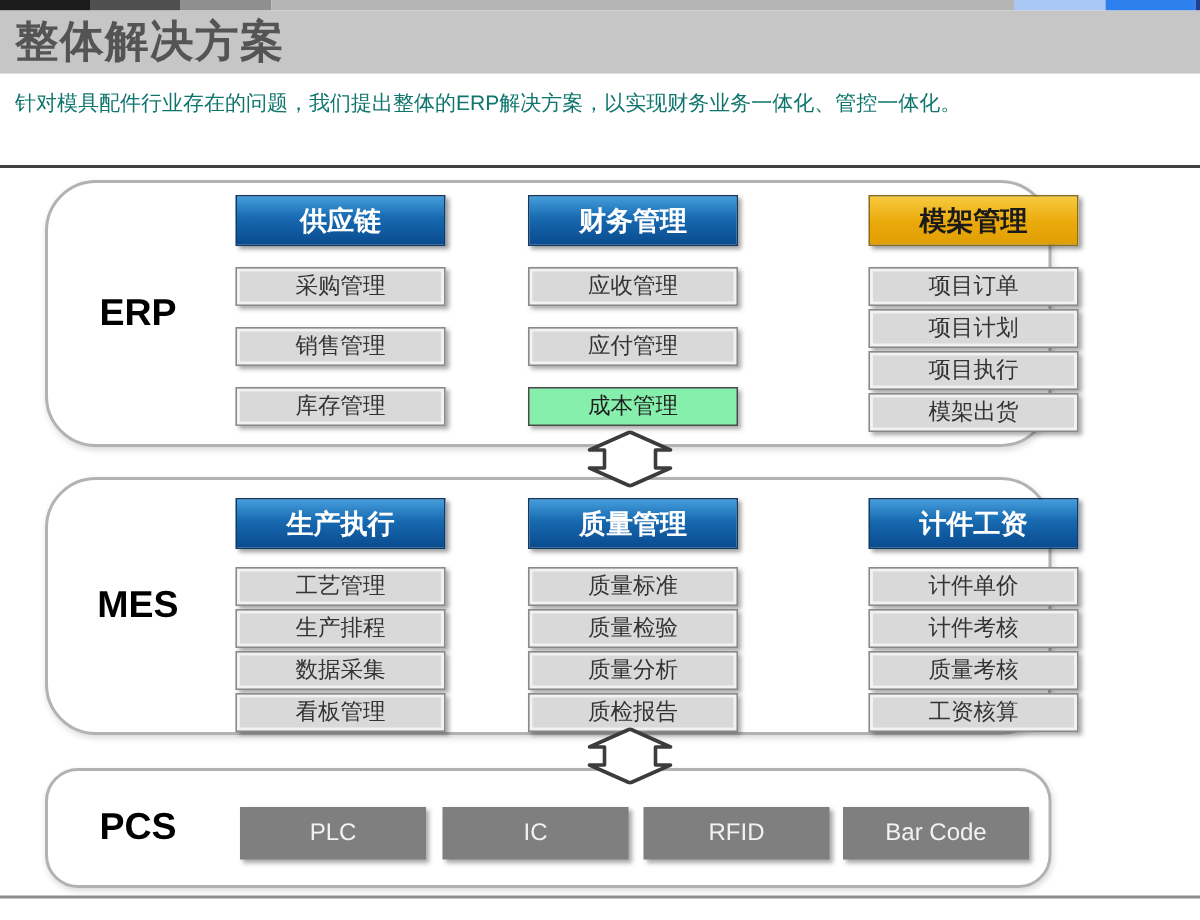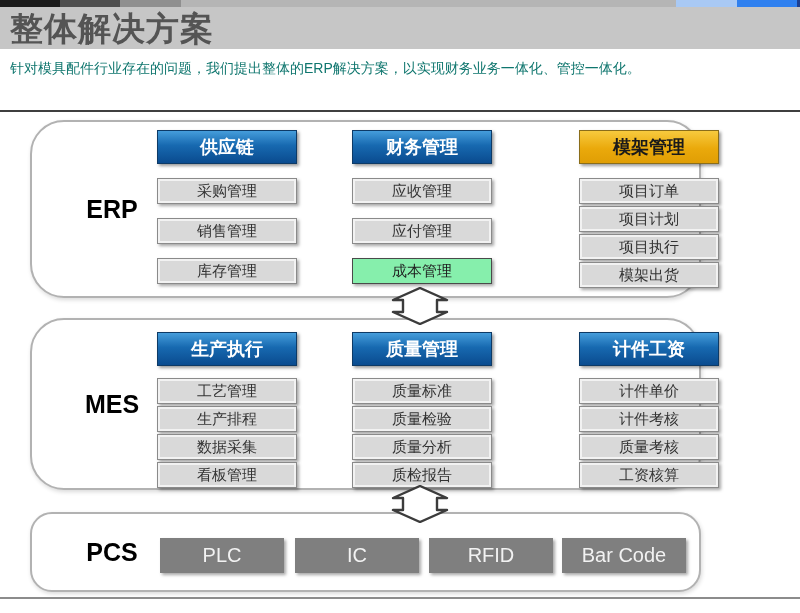--- a/index.html
+++ b/index.html
@@ -13,54 +13,54 @@
   .topbar .seg{height:100%;}
   .sg1{width:60px;background:#1b1b1b;}
   .sg2{width:60px;background:#4f4f4f;}
   .sg3{width:61px;background:#8f8f8f;}
   .sg4{width:495px;background:#b5b5b5;}
   .sg5{width:61px;background:#a9c9f4;}
   .sg6{width:60px;background:#2f80ef;}
   .sg7{width:3px;background:#1d3f8f;}
   
   .header-band{position:absolute;top:7px;left:0;width:800px;height:42px;background:#c6c6c6;}
-  .title{margin:0;padding-left:10px;font-size:33px;font-weight:bold;color:#545454;line-height:43px;letter-spacing:1px;}
+  .title{margin:0;padding-left:10px;font-size:29px;font-weight:bold;color:#545454;line-height:43px;letter-spacing:1px;}
   .subtitle{position:absolute;top:56px;left:10px;width:775px;margin:0;
     font-size:14px;line-height:25px;color:#0f766e;}
   .top-divider{position:absolute;top:110px;left:0;width:800px;height:2px;background:#3f3f3f;}
   .bottom-line{position:absolute;top:597px;left:0;width:800px;height:2px;background:#8c8c8c;}
   
   .panel{position:absolute;left:30px;width:667px;background:#ffffff;
     border:2px solid #b2b2b2;box-shadow:1px 2px 4px rgba(0,0,0,0.15);}
   .panel.erp{top:120px;height:174px;border-radius:34px;}
   .panel.mes{top:318px;height:168px;border-radius:34px;}
   .panel.pcs{top:512px;height:76px;border-radius:22px;}
   .panel-label{position:absolute;left:0;top:50%;transform:translateY(-50%);
-    width:120px;text-align:center;font-size:25px;font-weight:bold;color:#000;padding-left:20px;}
+    width:120px;text-align:center;font-size:25px;font-weight:bold;color:#000;}
   .col{position:absolute;width:140px;display:flex;flex-direction:column;}
   .c1{left:125px;} .c2{left:320px;} .c3{left:515px;padding-left:32px;}
   .erp .col{top:8px;row-gap:14px;justify-content:space-between;}
   .erp .c3{row-gap:2px;}
   .erp .c3 .hdr{margin-bottom:12px;}
   .mes .col{top:12px;row-gap:2px;}
   .mes .hdr{margin-bottom:10px;}
   
   .hdr{height:32px;line-height:32px;text-align:center;font-size:18px;font-weight:bold;
     box-shadow:2px 2px 3px rgba(0,0,0,0.4);}
   .hdr.blue{color:#ffffff;border:1px solid #0d3a66;
     background:linear-gradient(180deg,#459ddb 0%,#1769b0 45%,#0a4b8f 100%);}
   .hdr.gold{color:#1a1a1a;border:1px solid #8a6d1a;
     background:linear-gradient(180deg,#f7ca3e 0%,#eaa90b 55%,#e09e04 100%);}
   .item{height:24px;line-height:24px;text-align:center;font-size:15px;font-weight:normal;
     color:#333333;background:#d9d9d9;border:1px solid #8a8a8a;
     box-shadow:2px 2px 3px rgba(0,0,0,0.35), inset 0 0 0 2px #f2f2f2;}
   .item.dark{background:#86efac;border-color:#4a4a4a;color:#1f1f1f;
     box-shadow:2px 2px 3px rgba(0,0,0,0.35);}
   .device{position:absolute;top:24px;height:35px;line-height:35px;width:124px;
-    text-align:center;background:#7f7f7f;color:#f2f2f2;font-size:20px;
+    text-align:center;background:#7f7f7f;color:#f2f2f2;font-size:16px;
     box-shadow:2px 2px 3px rgba(0,0,0,0.35);}
   .d1{left:128px;} .d2{left:263px;} .d3{left:397px;} .d4{left:530px;}
   
   .arrow{position:absolute;left:391px;width:58px;height:38px;z-index:5;}
   .arrow1{top:287px;} .arrow2{top:485px;}
 </style>
 </head>
 <body>
 
 <div class="topbar">

